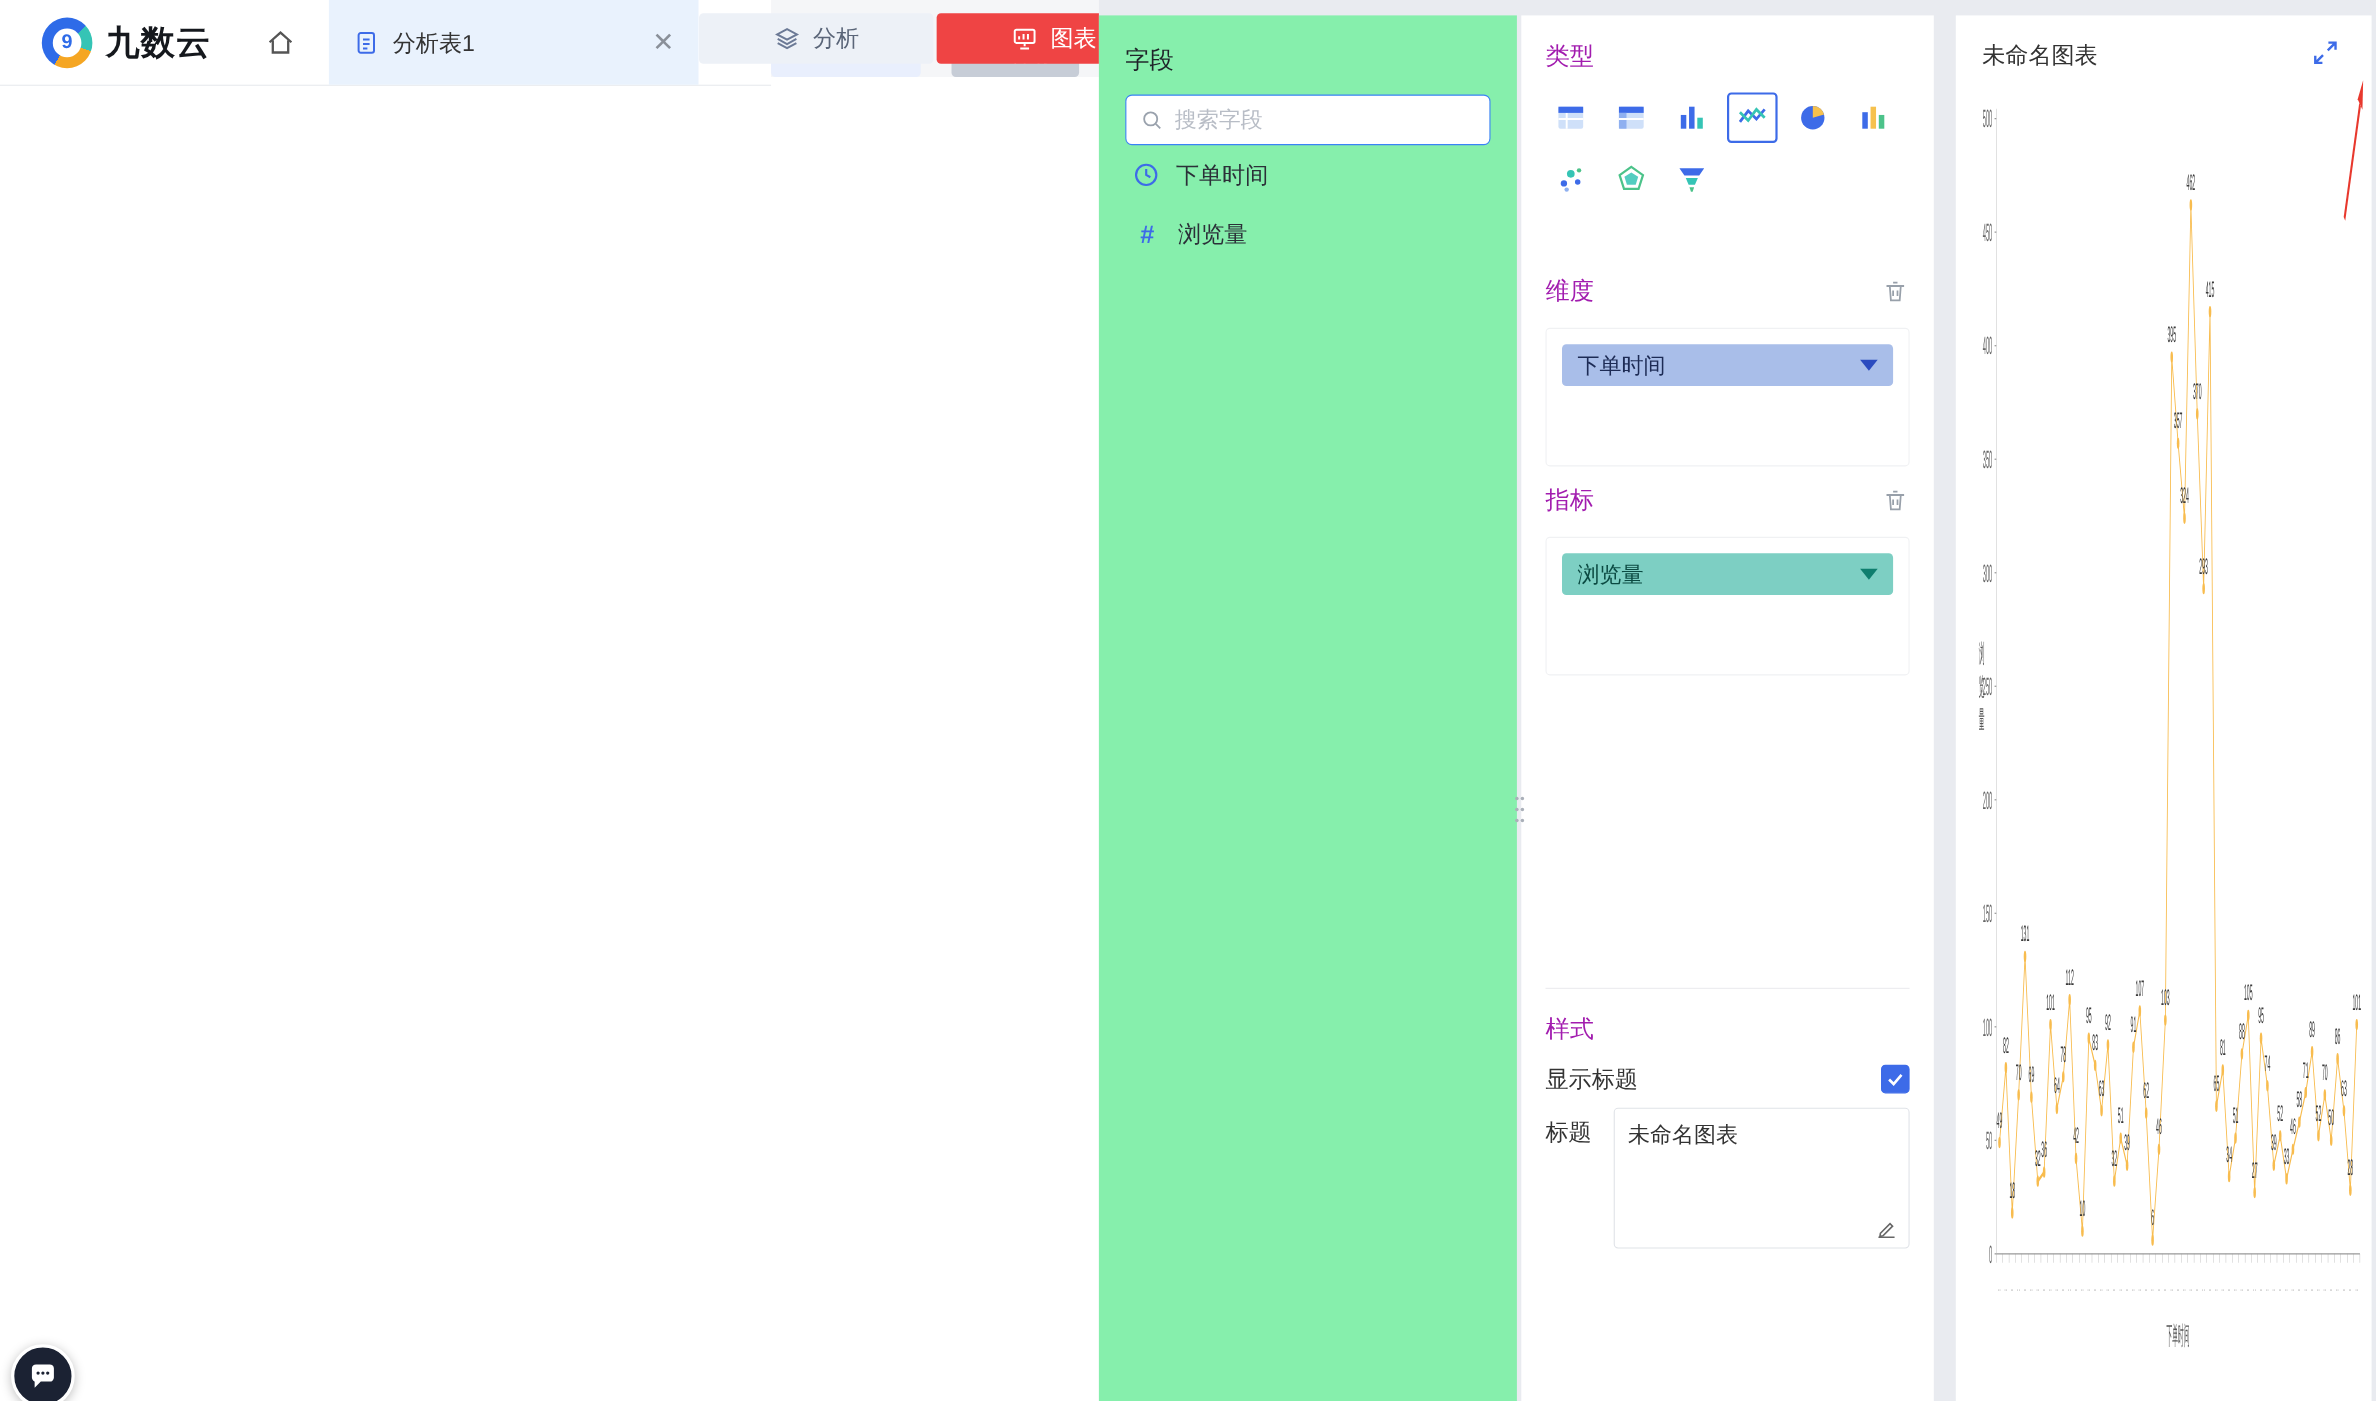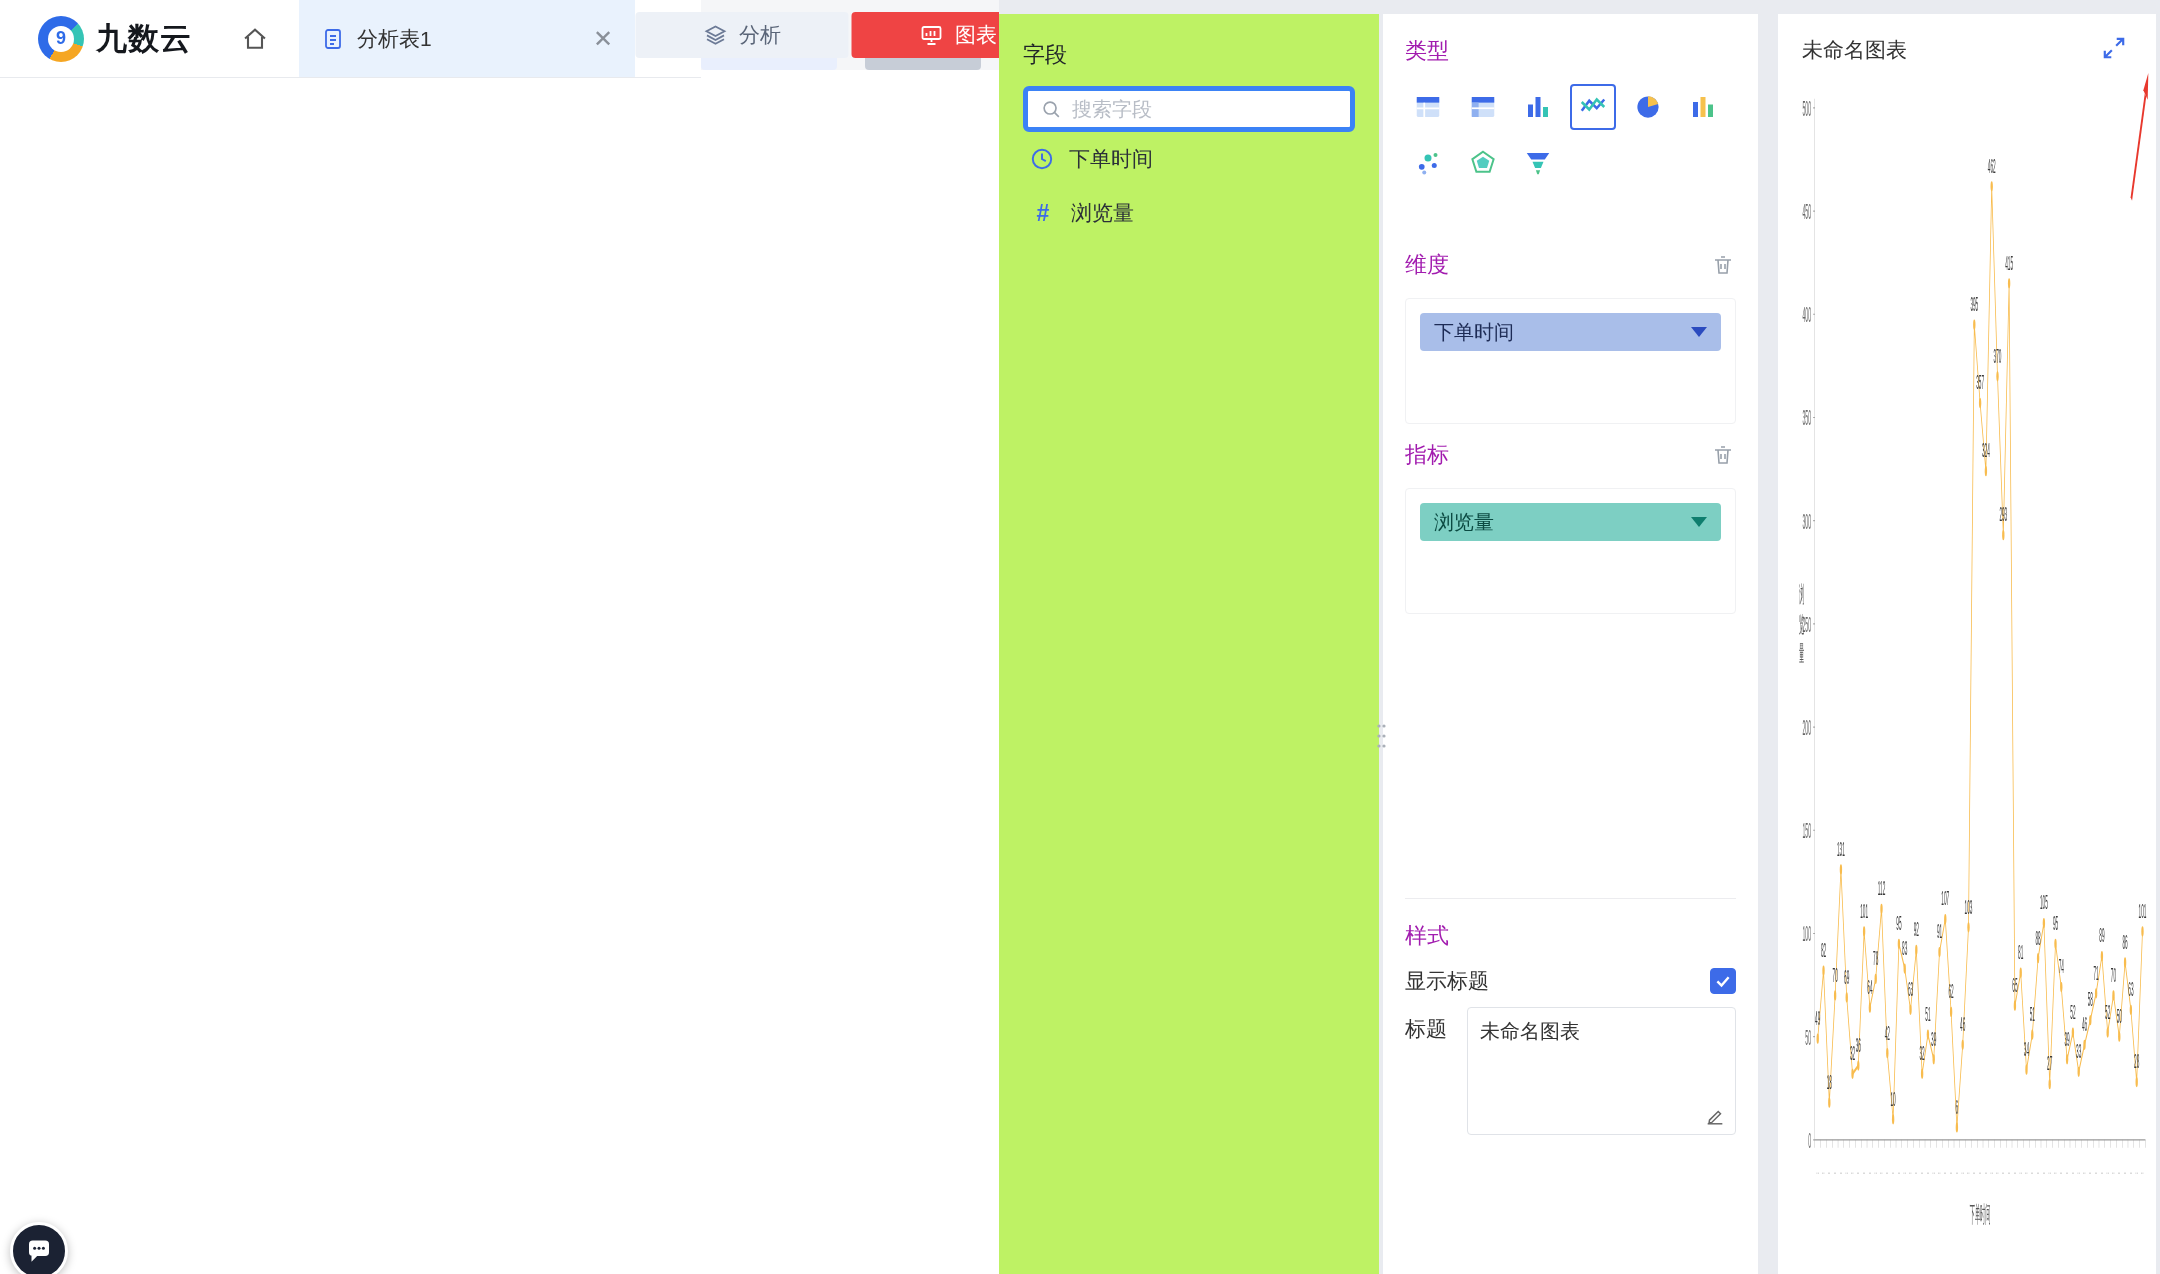--- a/index.html
+++ b/index.html
@@ -29,30 +29,30 @@
     font-size:21px;background:#EDF1F7;color:#5A6578;cursor:pointer;font-family:inherit}
   .seg-btn.active{background:#ef4444;color:#fff}
   .tb-right{margin-left:auto;display:flex;align-items:center;gap:28px;padding-right:18px}
   .copy-btn{height:44px;padding:0 20px;background:#E9EFFD;color:#3D6BE8;border:none;border-radius:4px;font-size:16px;
     display:flex;align-items:center;gap:10px;cursor:pointer;font-family:inherit}
   .save-btn{height:44px;padding:0 22px;background:#C7CDD7;color:#fff;border:none;border-radius:4px;font-size:20px;
     display:flex;align-items:center;gap:10px;cursor:pointer;font-family:inherit}
 
   
   .main{flex:1;background:#E9EBF0;display:flex;padding-top:14px;position:relative;min-height:0}
-  .fields-panel{width:380px;background:#bef264;padding:26px 24px;flex:none}
+  .fields-panel{width:380px;background:#86efac;padding:26px 24px;flex:none}
   .gap1{width:4px;flex:none;position:relative}
   .drag-dots{position:absolute;left:-3px;top:706px}
   .config-panel{width:375px;background:#fff;padding:22px 22px 0;flex:none;display:flex;flex-direction:column;overflow:hidden}
   .gap2{width:20px;flex:none}
   .chart-panel{flex:1;background:#fff;position:relative;margin-right:4px;overflow:hidden}
 
   
   .panel-title{font-size:22px;color:#1f2329}
-  .search-box{margin-top:16px;height:46px;border:5px solid #3b82f6;border-radius:6px;display:flex;align-items:center;padding:0 12px;gap:10px;background:#fff}
+  .search-box{margin-top:16px;height:46px;border:1px solid #3b82f6;border-radius:6px;display:flex;align-items:center;padding:0 12px;gap:10px;background:#fff}
   .search-box input{border:none;outline:none;flex:1;font-size:20px;color:#333;font-family:inherit;background:transparent}
   .search-box input::placeholder{color:#b8bdc6}
   .field-item{height:54px;display:flex;align-items:center;gap:14px;font-size:21px;color:#2b3038;border-radius:4px;padding:0 6px;cursor:pointer}
   .field-item:first-of-type{margin-top:18px}
   .hash-glyph{color:#3D6BE8;font-weight:bold;font-size:23px;width:28px;text-align:center}
 
   
   .section-title{font-size:22px;color:#a21caf}
   .type-grid{margin-top:18px;display:grid;grid-template-columns:repeat(6,46px);gap:10px 9px}
   .type-cell{width:46px;height:46px;display:flex;align-items:center;justify-content:center;border:2px solid transparent;border-radius:4px;cursor:pointer}

